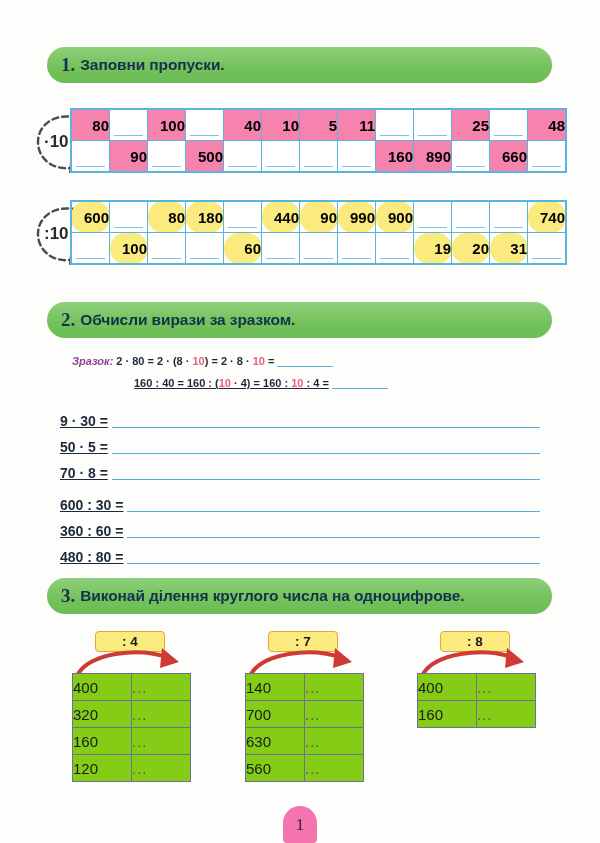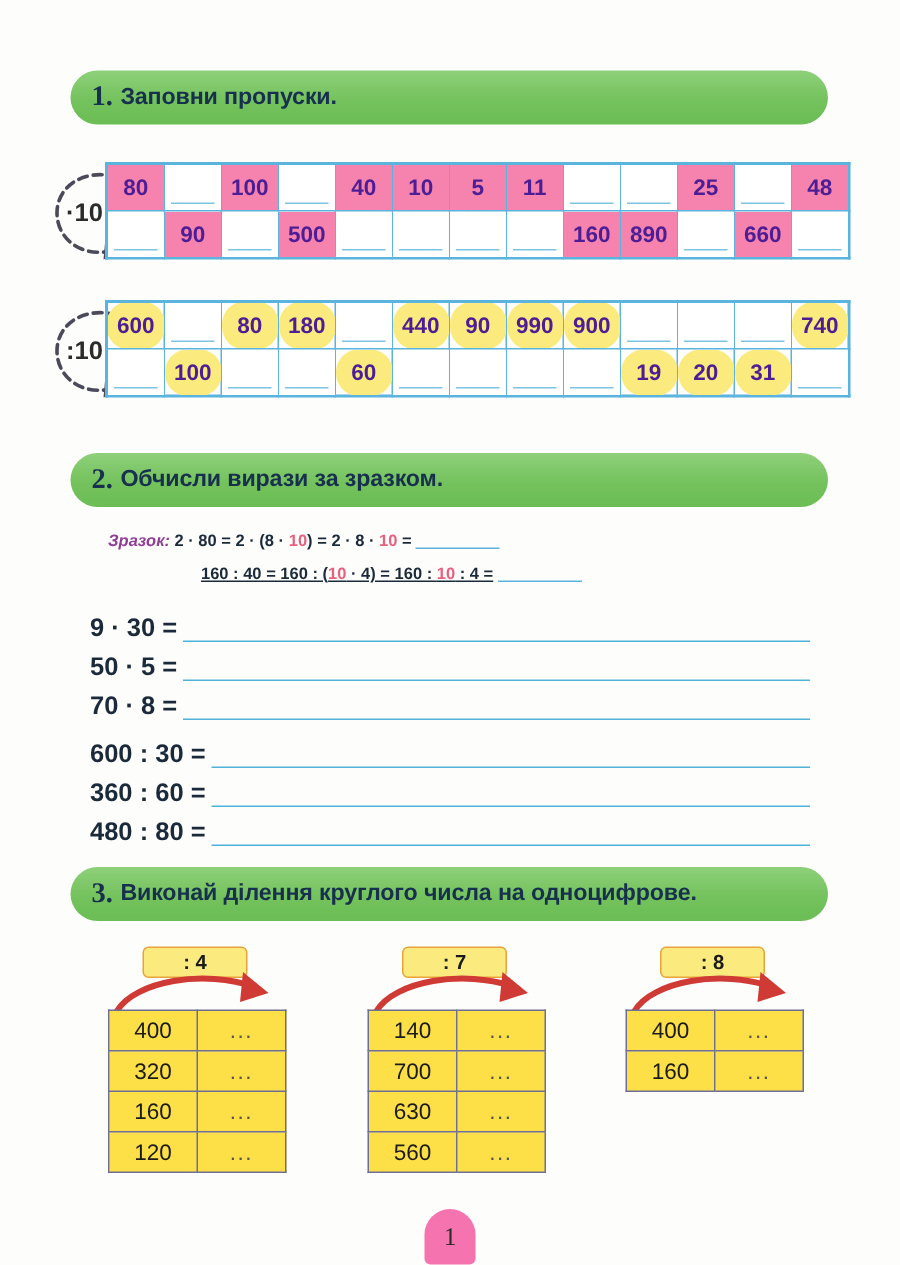--- a/index.html
+++ b/index.html
@@ -54,25 +54,25 @@
   }
   .strip-table {
     border-collapse: collapse;
     border: 2px solid #5ab4dd;
     table-layout: fixed;
   }
   .strip-table td {
     border: 1.5px solid #5ab4dd;
     width: 37px;
     height: 30px;
-    text-align: center;
+    text-align: right;
     vertical-align: middle;
     font-size: 15px;
     font-weight: bold;
-    color: #4c1d95;
+    color: #000000;
     padding: 0;
     background: #ffffff;
     position: relative;
   }
   .strip-table td.pink  { background: #f583ad; }
   .strip-table td.yellow{ background: #fbeb7e; border-radius: 15px; }
   .strip-table td.blank::after {
     content: "";
     position: absolute;
     left: 4px;
@@ -125,25 +125,26 @@
 
   
   .ex-list { position: absolute; left: 60px; width: 480px; }
   .ex-item {
     position: relative;
     height: 26px;
     display: flex;
     align-items: flex-end;
   }
   .ex-label {
-    font-size: 17px;
+    font-size: 14px;
     font-weight: bold;
     color: #1b2a3a;
     white-space: nowrap;
     padding-bottom: 2px;
+    text-decoration: underline;
   }
   .ex-rule {
     flex: 1;
     border-bottom: 1.6px solid #4fb3d9;
     margin-left: 4px;
     height: 1px;
     margin-bottom: 3px;
   }
 
   
@@ -163,26 +164,25 @@
   }
   .div-table {
     position: absolute;
     border-collapse: collapse;
     table-layout: fixed;
   }
   .div-table td {
     border: 1.3px solid #6f6f96;
     width: 58px;
     height: 26px;
-    text-align: center;
     vertical-align: middle;
     font-size: 15px;
     color: #1b1b1b;
     padding: 0;
-    background: #fde047;
+    background: #84cc16;
   }
   .div-table td.dots {
     color: #555;
     font-size: 15px;
     letter-spacing: 1px;
   }
   .arrow-svg { position: absolute; }
 
   
   .page-num {

